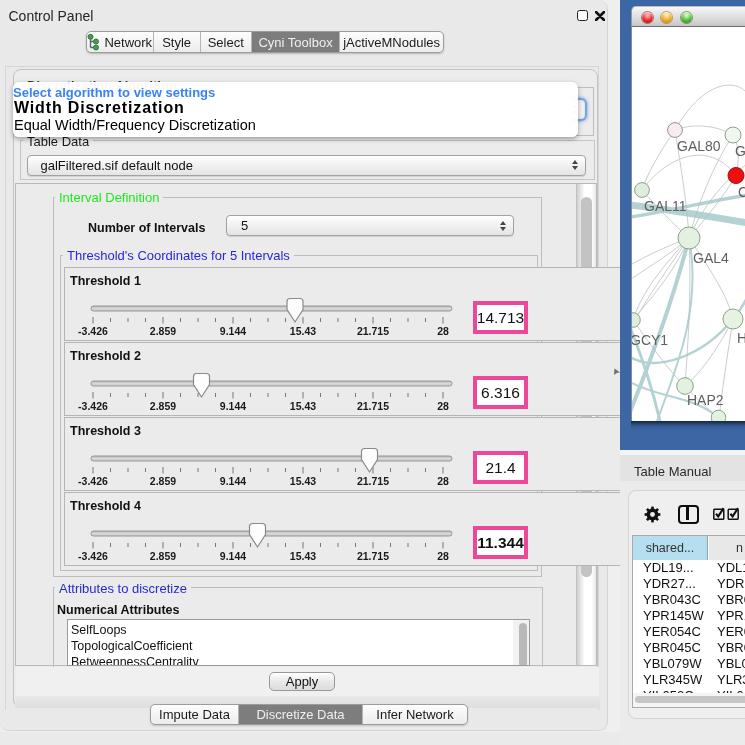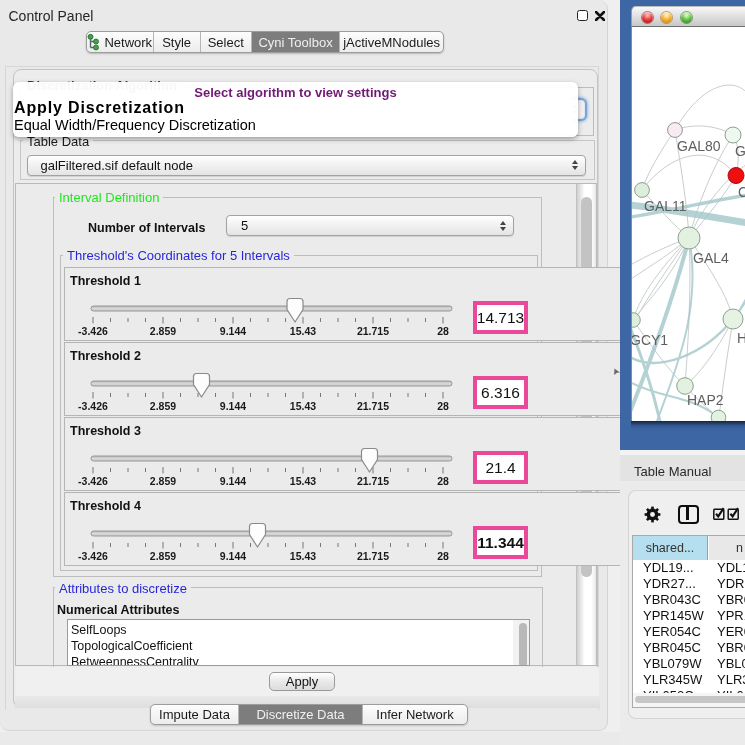--- a/index.html
+++ b/index.html
@@ -330,22 +330,22 @@
       <div class="tab" style="width:104px;">Infer Network</div>
     </div>
   </div>
 
   <div class="abs" style="left:0; top:732px; width:745px; height:13px; background:#eaeaea;"></div>
   <svg class="abs" style="left:613px; top:367px;" width="8" height="9" viewBox="0 0 8 9">
       <path d="M1 8 L1.5 1.5 L7 5.5 L4 5.8 Z" fill="#555" opacity="0.85"></path>
     </svg>
 
   <div id="popup">
-    <div style="position:absolute; left:0; right:0; top:3px; text-align:center; color:#701a75; font-weight:bold; font-size:13px;">Select algorithm to view settings</div>
-    <div style="position:absolute; left:1px; top:16.5px; font-weight:bold; font-size:16px; letter-spacing:0.85px; color:#000;">Apply Discretization</div>
+    <div style="position:absolute; left:0; right:0; top:3px; color:#3b82f6; font-weight:bold; font-size:13px;">Select algorithm to view settings</div>
+    <div style="position:absolute; left:1px; top:16.5px; font-weight:bold; font-size:16px; letter-spacing:0.85px; color:#000;">Width Discretization</div>
     <div style="position:absolute; left:1px; top:35px; font-size:14.5px; color:#000;">Equal Width/Frequency Discretization</div>
   </div>
 
   <div id="bluebg"></div>
   <div id="netwin">
     <div id="nettitle">
       <div style="position:absolute; left:10px; top:5px; width:11px; height:11px; border-radius:50%; background:radial-gradient(circle at 50% 28%, #ffb3b3 8%, #ee4444 45%, #cc1a1a 75%, #991111); box-shadow:0 0 0 1px rgba(120,30,30,0.55), inset 0 1px 1px rgba(255,255,255,0.6);"></div>
       <div style="position:absolute; left:29px; top:5px; width:11px; height:11px; border-radius:50%; background:radial-gradient(circle at 50% 28%, #ffeebb 8%, #f3b63c 45%, #dd9416 75%, #aa7008); box-shadow:0 0 0 1px rgba(150,100,10,0.55), inset 0 1px 1px rgba(255,255,255,0.6);"></div>
       <div style="position:absolute; left:49px; top:5px; width:11px; height:11px; border-radius:50%; background:radial-gradient(circle at 50% 28%, #d8f5c0 8%, #6cc94e 45%, #3f9e2c 75%, #2a7a1c); box-shadow:0 0 0 1px rgba(40,100,25,0.55), inset 0 1px 1px rgba(255,255,255,0.6);"></div>
     </div>

